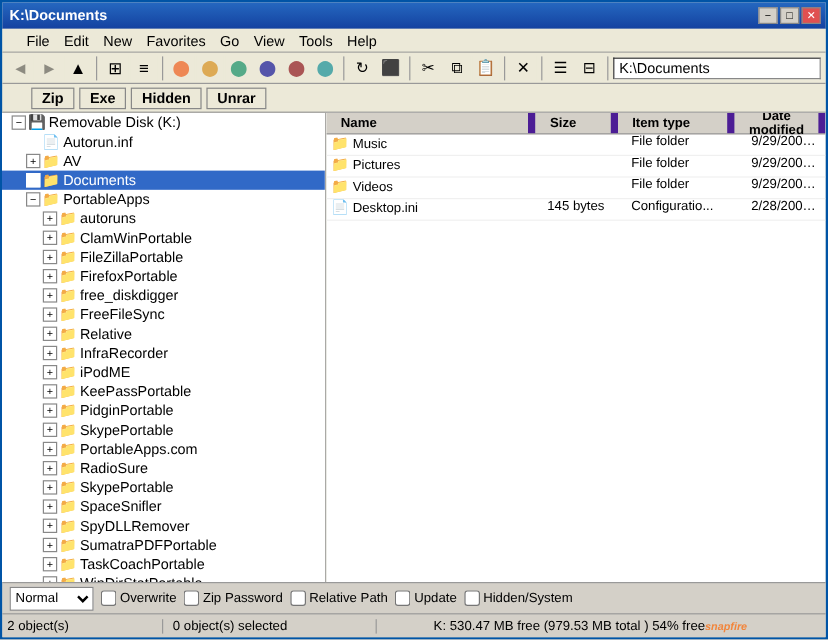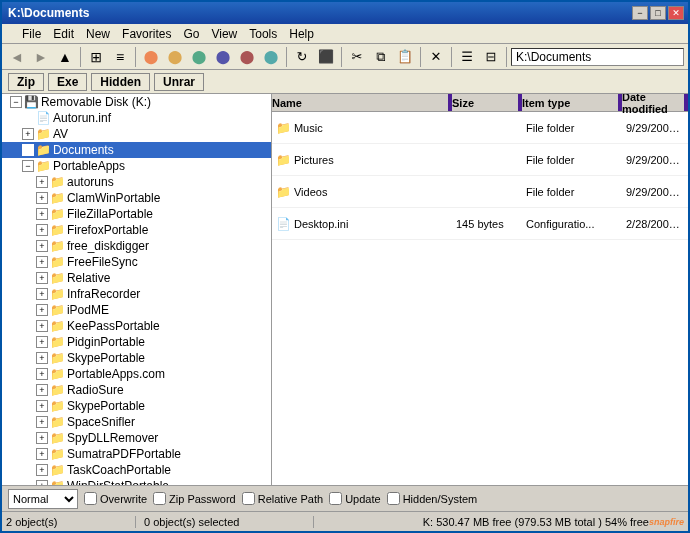--- a/index.html
+++ b/index.html
@@ -91,21 +91,21 @@
       justify-content: center;
       font-size: 14px;
     }
     .toolbar-btn.disabled { opacity: 0.4; cursor: default; }
     .zip-toolbar {
       background: #ece9d8;
       border-bottom: 1px solid #999;
       height: 24px;
       display: flex;
       align-items: center;
-      padding: 1px 6px;
+      padding: 1px 24px;
       gap: 4px;
       flex-shrink: 0;
     }
     .zip-btn {
       padding: 1px 8px;
       background: #ece9d8;
       border: 1px solid #888;
       cursor: pointer;
       font-size: 12px;
       font-weight: bold;
@@ -168,35 +168,35 @@
     .file-header {
       display: flex;
       align-items: center;
       height: 18px;
       background: #d4d0c8;
       border-bottom: 1px solid #999;
       font-size: 11px;
       font-weight: bold;
     }
     .file-header-col {
-      padding: 0 0;
-      border-right: 4px solid #4c1d95;
+      padding: 0 12px;
+      border-right: 6px solid #4c1d95;
       height: 100%;
       display: flex;
       align-items: center;
       cursor: pointer;
+      text-align: center;
     }
     .col-name { width: 180px; }
     .col-size { width: 70px; }
     .col-type { width: 100px; }
     .col-date { flex: 1; }
     .file-row {
       display: flex;
-      align-items: center;
-      height: 32px;
+      height: 18px;
       border-bottom: 1px solid #f0f0f0;
       cursor: pointer;
       font-size: 11px;
     }
     .file-cell {
       padding: 0 4px;
       white-space: nowrap;
       overflow: hidden;
       text-overflow: ellipsis;
     }
@@ -220,21 +220,21 @@
     .status-mid {
       flex: 1;
       padding: 0 8px;
       border-right: 1px solid #999;
     }
     .status-right {
       padding-left: 8px;
       flex: 2;
       display: flex;
       align-items: center;
-      justify-content: flex-end;
+      justify-content: flex-start;
       margin-left: 39px;
     }
     .bottom-toolbar {
       background: #d4d0c8;
       border-top: 1px solid #999;
       height: 26px;
       display: flex;
       align-items: center;
       padding: 2px 6px;
       gap: 6px;

